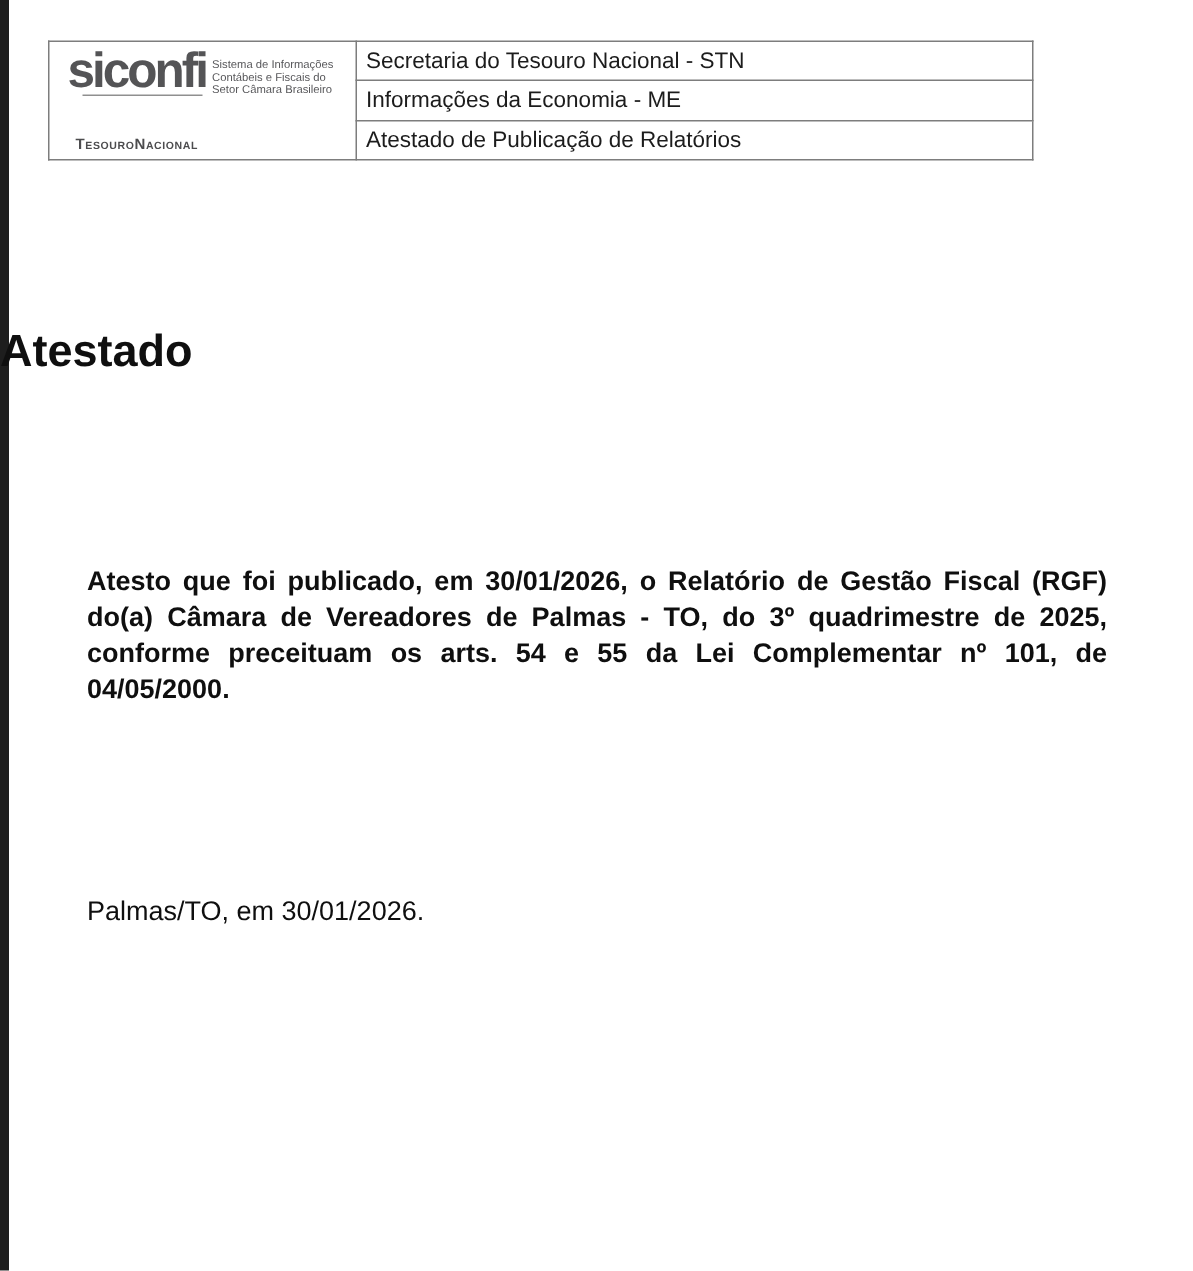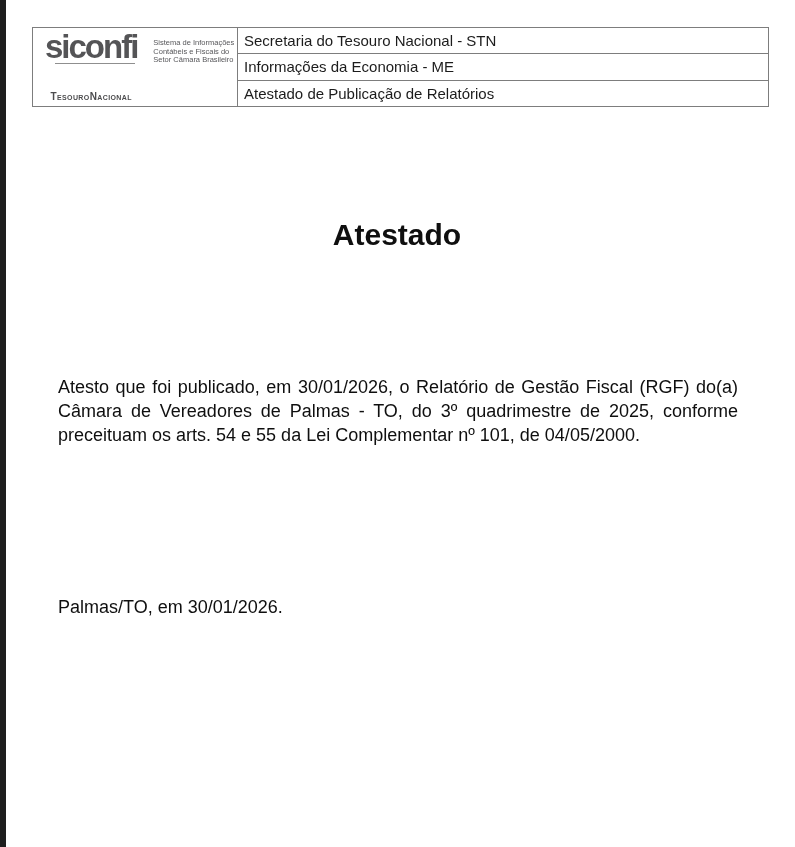--- a/index.html
+++ b/index.html
@@ -15,21 +15,21 @@
   
   .left-strip {
     position: absolute; left: 0; top: 0;
     width: 6px; height: 847px;
     background: #1e1e1e;
   }
 
   
   .header-table {
     position: absolute; left: 32px; top: 27px;
-    width: 737px;
+    width: 657px;
     border-collapse: collapse;
     table-layout: fixed;
   }
   .header-table td {
     border: 1.5px solid #7d7d7d;
     background: #ffffff;
   }
   .logo-cell { width: 186px; padding: 4px 6px 4px 12px; vertical-align: middle; }
   .hrow {
     height: 21px;
@@ -61,39 +61,39 @@
     color: #4c4c4e;
     font-variant: small-caps;
     letter-spacing: 0.4px;
     line-height: 10px;
     margin-top: 28px;
   }
   .tagline {
     font-size: 7.5px;
     line-height: 8.5px;
     color: #57575a;
-    margin-left: 16px;
+    margin-left: 4px;
     padding-top: 7px;
     white-space: nowrap;
   }
 
   
   .doc-title {
     position: absolute; left: 0; top: 218px;
     width: 794px;
-    text-align: center;
+    text-align: left;
     font-size: 30px;
     font-weight: bold;
     color: #0f0f0f;
   }
   .doc-body {
     position: absolute; left: 58px; top: 375px;
     width: 680px;
     font-size: 18px;
-    font-weight: normal;
+    font-weight: bold;
     line-height: 24px;
     text-align: justify;
     color: #0f0f0f;
   }
   .doc-closing {
     position: absolute; left: 58px; top: 597px;
     font-size: 18px;
     font-weight: normal;
     color: #0f0f0f;
     white-space: nowrap;

